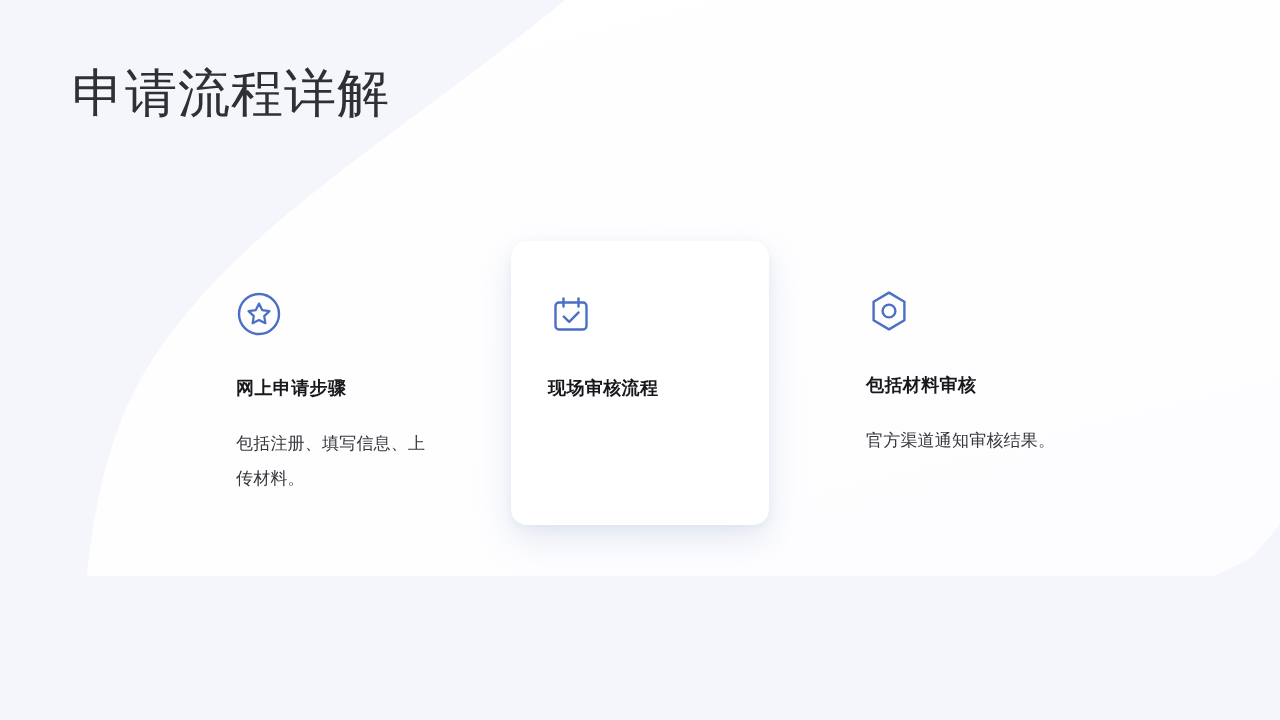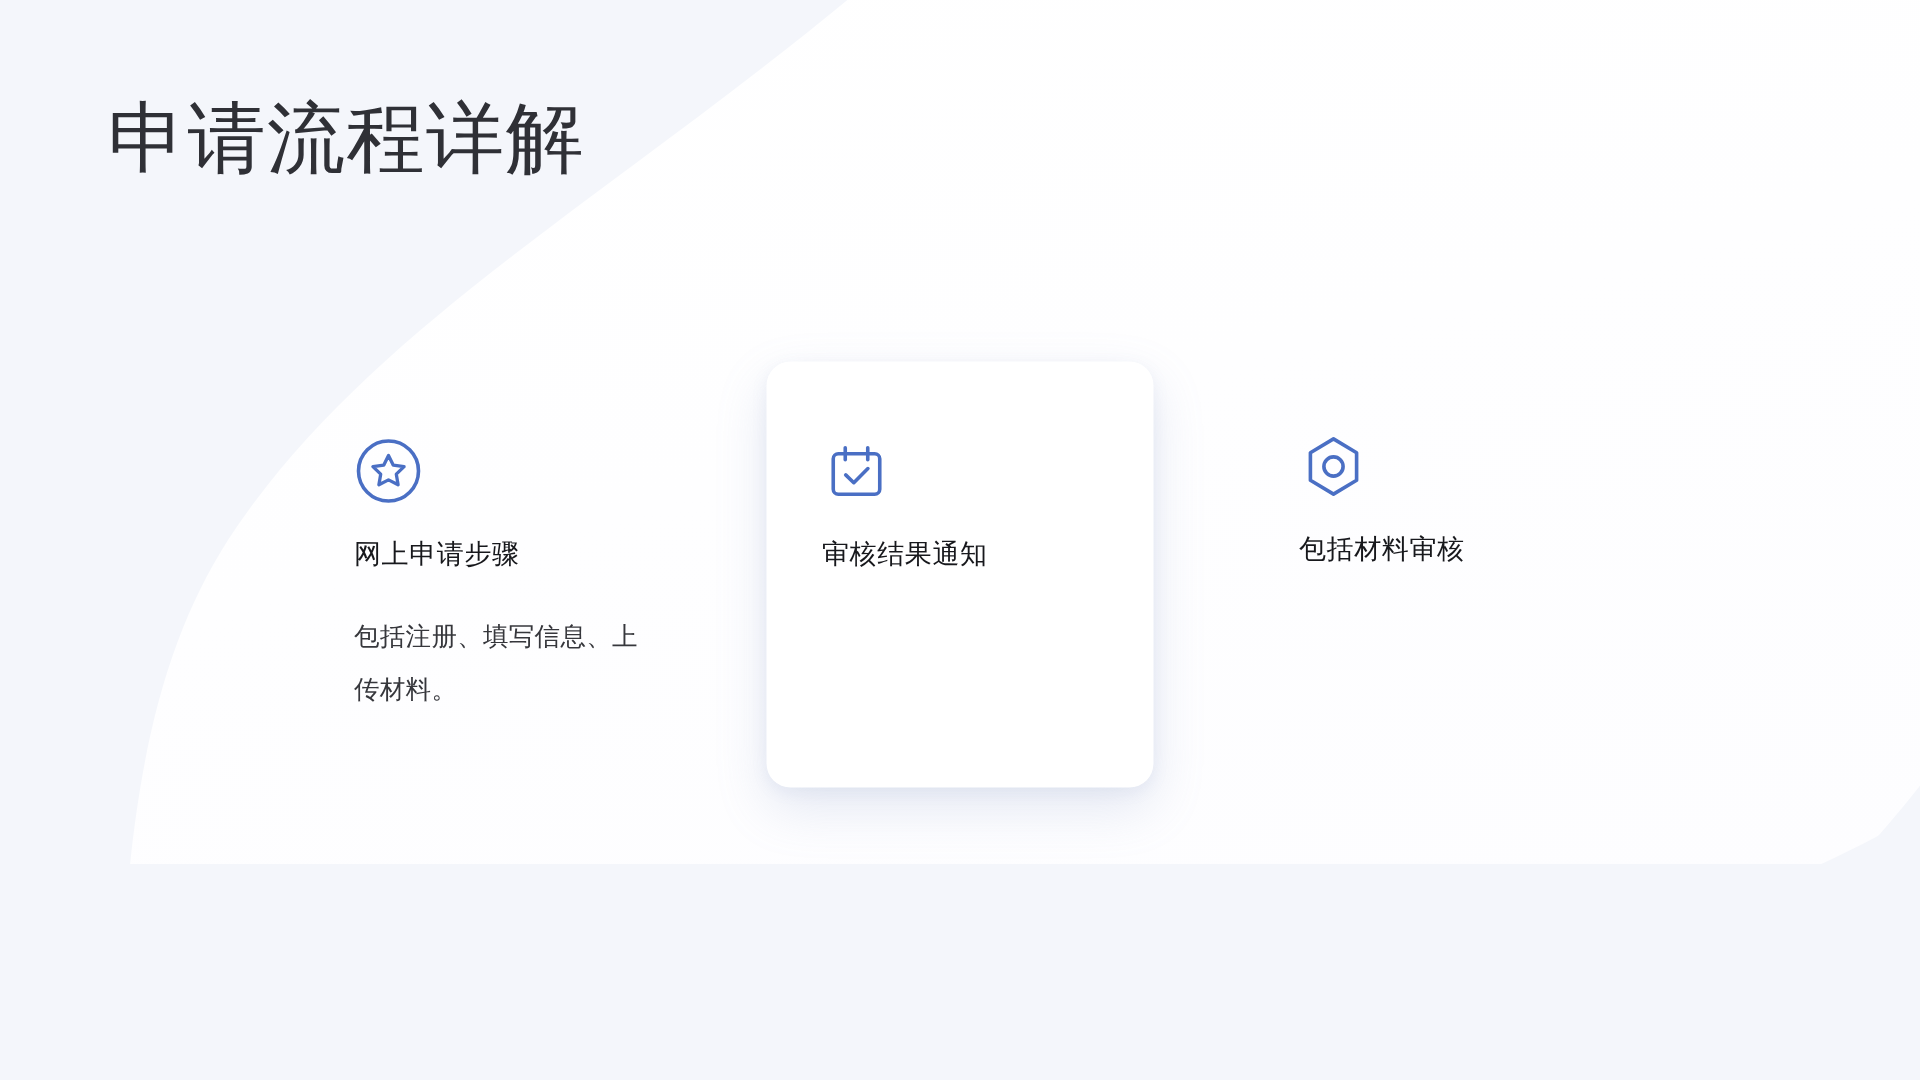--- a/index.html
+++ b/index.html
@@ -87,23 +87,23 @@
   .card.pos-2 .card-inner { left: 33px; top: 47px; }
 
   .card-icon {
     width: 46px;
     height: 46px;
     display: block;
   }
   .card-icon svg { display: block; }
 
   .card-title {
-    margin-top: 21px;
+    margin-top: 40px;
     font-size: 18px;
-    font-weight: normal;
+    font-weight: bold;
     color: #17181c;
     letter-spacing: 0.4px;
     line-height: 1.25;
     white-space: nowrap;
   }
 
   .card-desc {
     margin-top: 26px;
     font-size: 17px;
     line-height: 35px;
@@ -158,30 +158,31 @@
     <div class="card pos-1 featured">
       <div class="card-inner">
         <span class="card-icon">
           <svg width="46" height="46" viewBox="0 0 46 46" fill="none">
             <rect x="7.5" y="11.5" width="31" height="27" rx="3.4" stroke="#4a6fc4" stroke-width="2.4"></rect>
             <path d="M15.5 7.5 L15.5 15.5" stroke="#4a6fc4" stroke-width="2.4" stroke-linecap="round"></path>
             <path d="M30.5 7.5 L30.5 15.5" stroke="#4a6fc4" stroke-width="2.4" stroke-linecap="round"></path>
             <path d="M15.8 25.6 L21.2 30.8 L30.6 21.4" stroke="#4a6fc4" stroke-width="2.4" stroke-linecap="round" stroke-linejoin="round"></path>
           </svg>
         </span>
-        <div class="card-title">审核结果通知</div>
+        <div class="card-title">现场审核流程</div>
       </div>
     </div>
 
     <div class="card pos-2">
       <div class="card-inner">
         <span class="card-icon">
           <svg width="46" height="46" viewBox="0 0 46 46" fill="none">
             <path d="M23 4.6 L38.4 13.8 L38.4 32.2 L23 41.4 L7.6 32.2 L7.6 13.8 Z" stroke="#4a6fc4" stroke-width="2.4" stroke-linejoin="round" fill="none"></path>
             <circle cx="23" cy="23" r="6.4" stroke="#4a6fc4" stroke-width="2.4"></circle>
           </svg>
         </span>
         <div class="card-title">包括材料审核</div>
+        <div class="card-desc">官方渠道通知审核结果。</div>
       </div>
     </div>
 
   </div>
 </div>
 
 </body></html>

